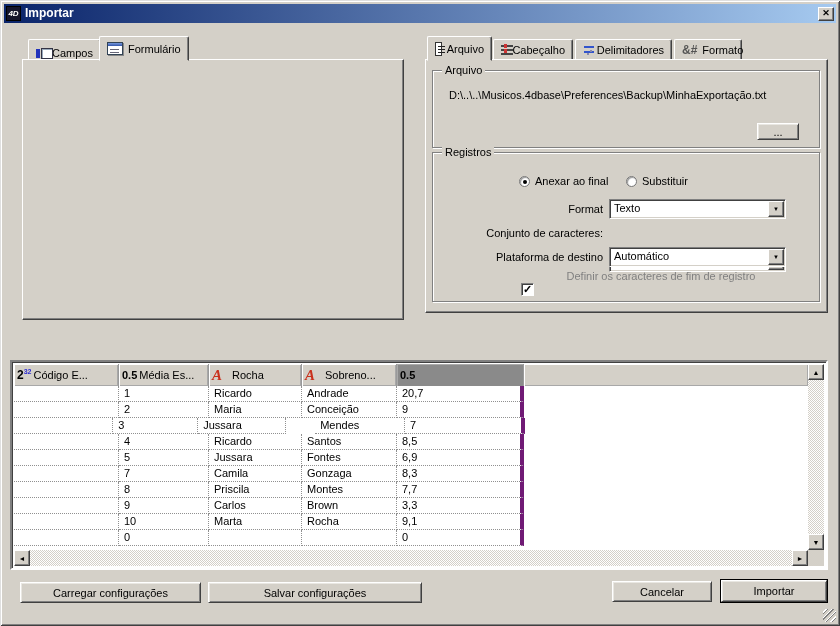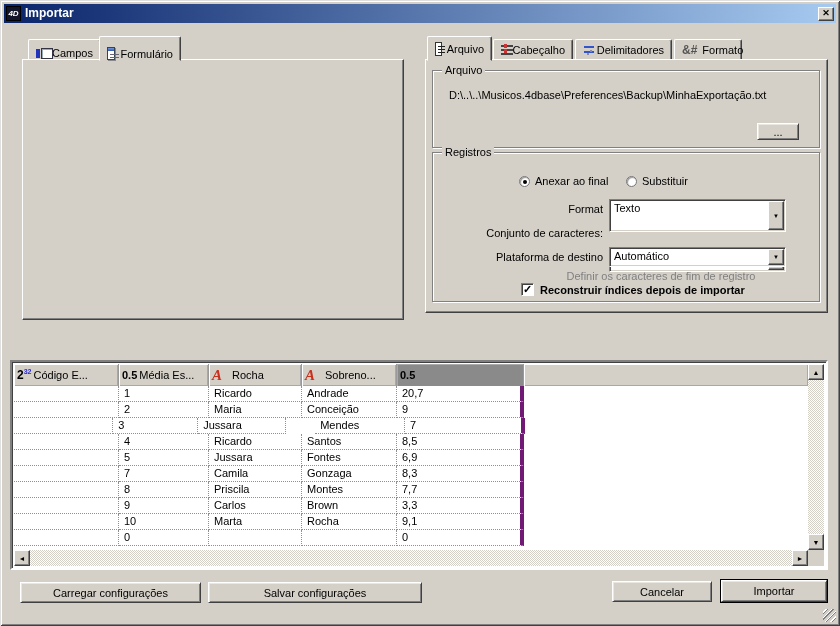--- a/index.html
+++ b/index.html
@@ -138,21 +138,21 @@
     </div>
   </div>
 
   <div class="tab" style="left:28px;width:73px;align-items:flex-end;">
     <span class="ico-campos">
         <span class="b1"></span>
         <span class="b2"></span>
       </span>
     <span>Campos</span>
   </div>
-  <div class="tab active" style="left:99px;width:82px;align-items:flex-end;">
+  <div class="tab active" style="left:99px;width:90px;">
     <span class="ico-form">
         <span class="bar"></span>
         <span class="ln"></span>
       </span>
     <span>Formulário</span>
   </div>
   <div class="tabpanel" style="left:22px;top:59px;width:382px;height:261px;"></div>
 
   <div class="lbl rlbl" style="left:60px;top:77px;width:122px;">Importar Tabela:</div>
   <div class="combo" style="left:190px;top:72px;width:192px;height:21px;">
@@ -300,21 +300,21 @@
     <div class="radio sel" style="left:86px;top:22px;">
       <span class="circ"></span>
       <span>Anexar ao final</span>
     </div>
     <div class="radio" style="left:193px;top:22px;">
       <span class="circ"></span>
       <span>Substituir</span>
     </div>
 
     <div class="lbl rlbl" style="left:0;top:50px;width:170px;">Format</div>
-    <div class="combo" style="left:176px;top:46px;width:177px;height:33px;">
+    <div class="combo" style="left:176px;top:46px;width:177px;height:20px;">
       <span class="val">Texto</span>
       <span class="arrow">▼</span>
     </div>
 
     <div class="lbl rlbl" style="left:0;top:74px;width:170px;">Conjunto de caracteres:</div>
     <div class="combo" style="left:176px;top:70px;width:177px;height:20px;margin-top:29px;">
       <span class="val">UTF-8</span>
       <span class="arrow">▼</span>
     </div>
 
@@ -323,21 +323,20 @@
       <span class="val">Automático</span>
       <span class="arrow">▼</span>
     </div>
 
     <div class="lbl note" style="left:88px;top:117px;width:280px;text-align:center;">Definir os caracteres de fim de registro</div>
 
     <div class="checkrow" style="left:88px;top:130px;">
       <span class="checkbox">
           <span>✓</span>
         </span>
-      <span>Reconstruir índices depois de importar</span>
     </div>
   </div>
 
   <div class="dtable">
     <div class="dt-inner">
       <div class="dt-left">
         <div class="thead">
             <div class="th" style="width: 105px;">
               <span class="ic-long"><b>2</b><sup>32</sup></span>
               <span class="th-label">Código E...</span>

